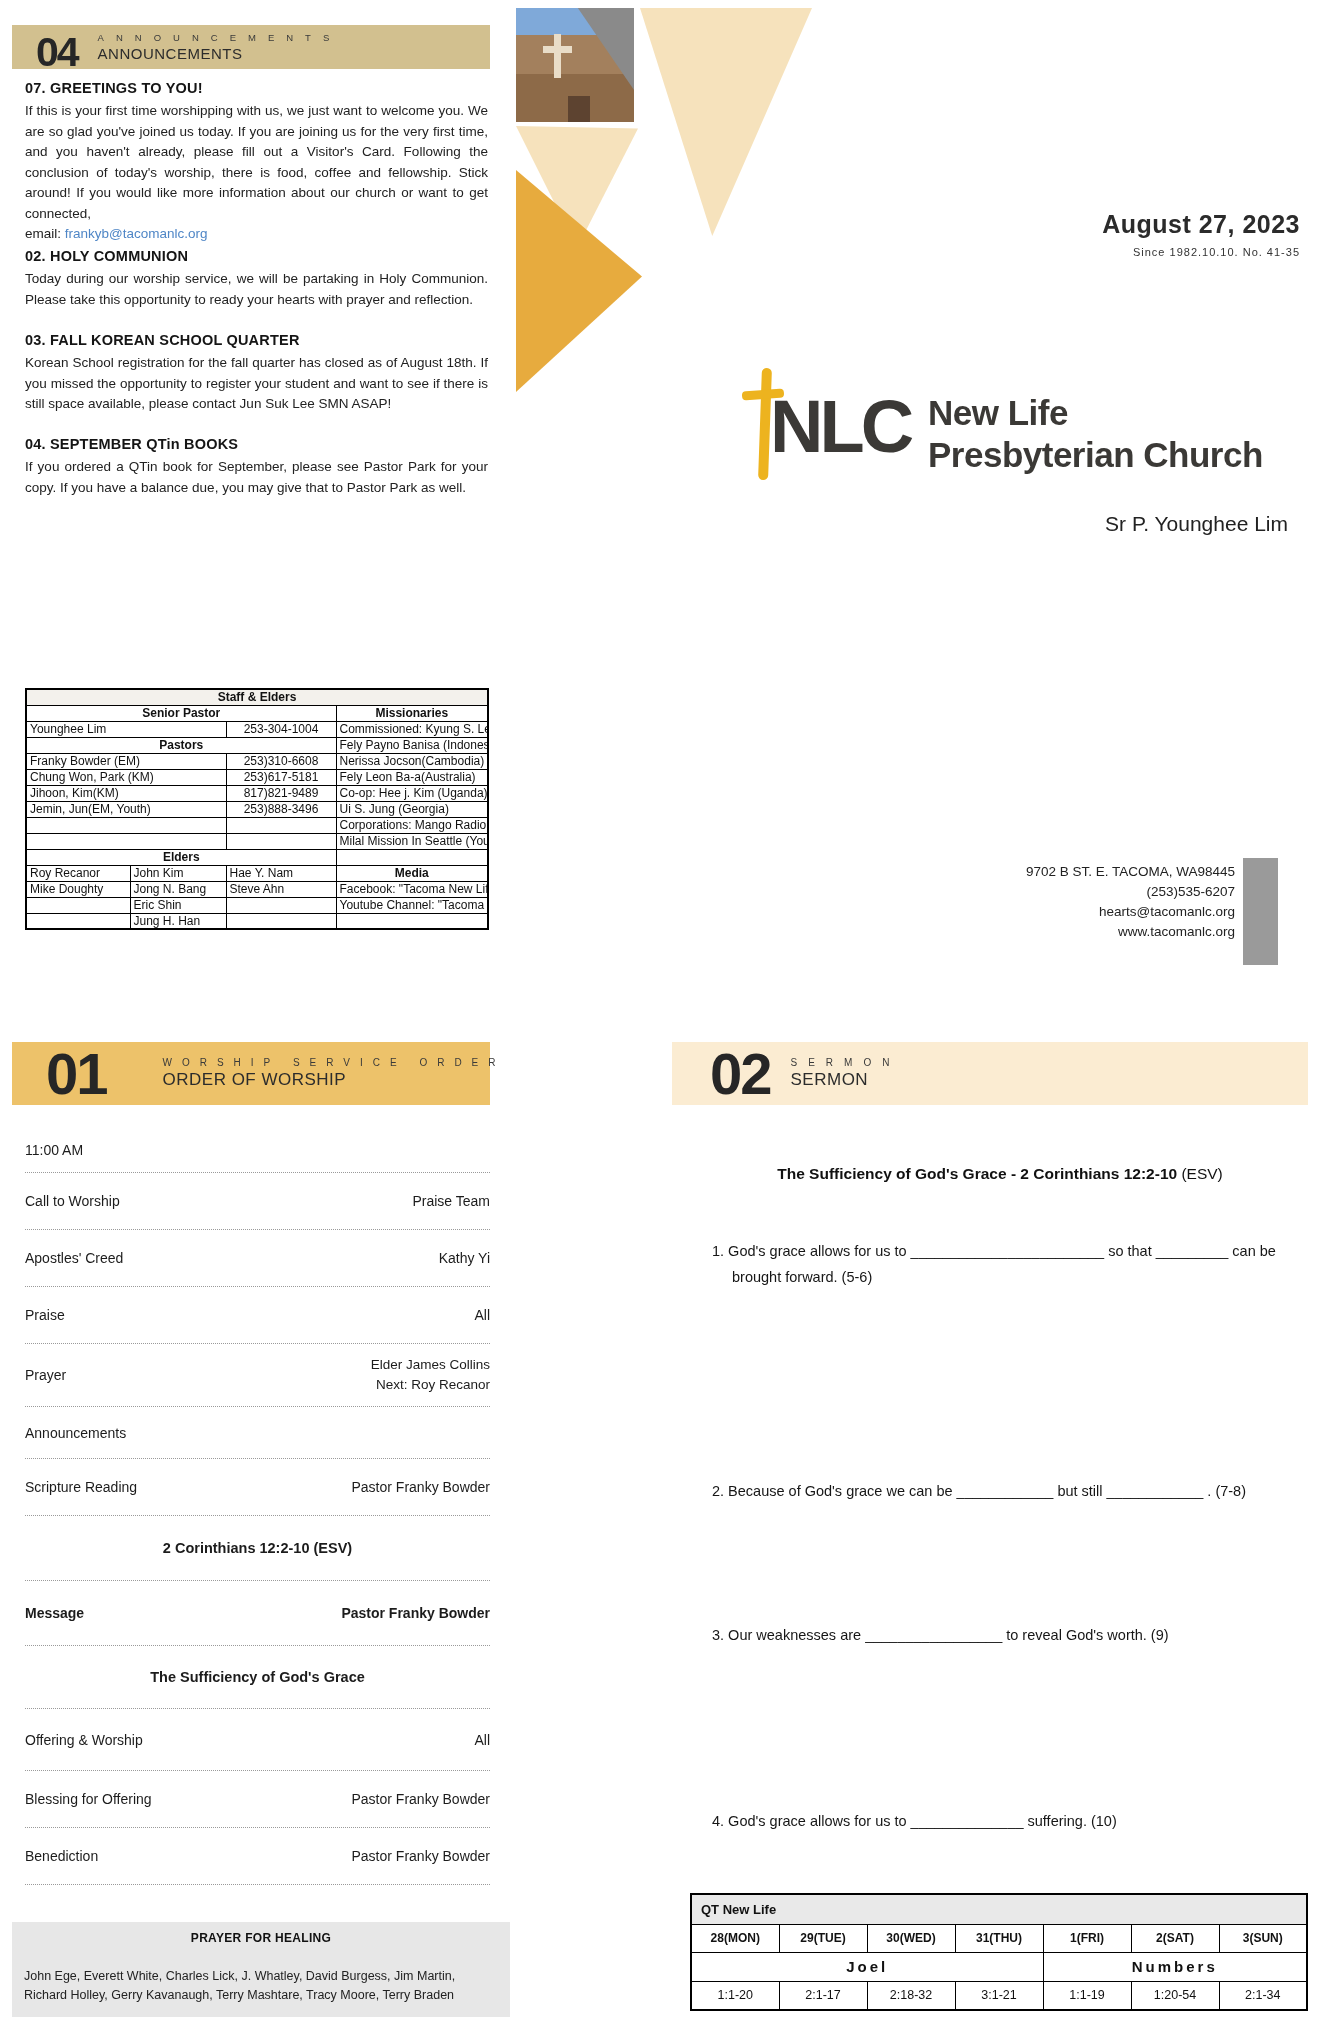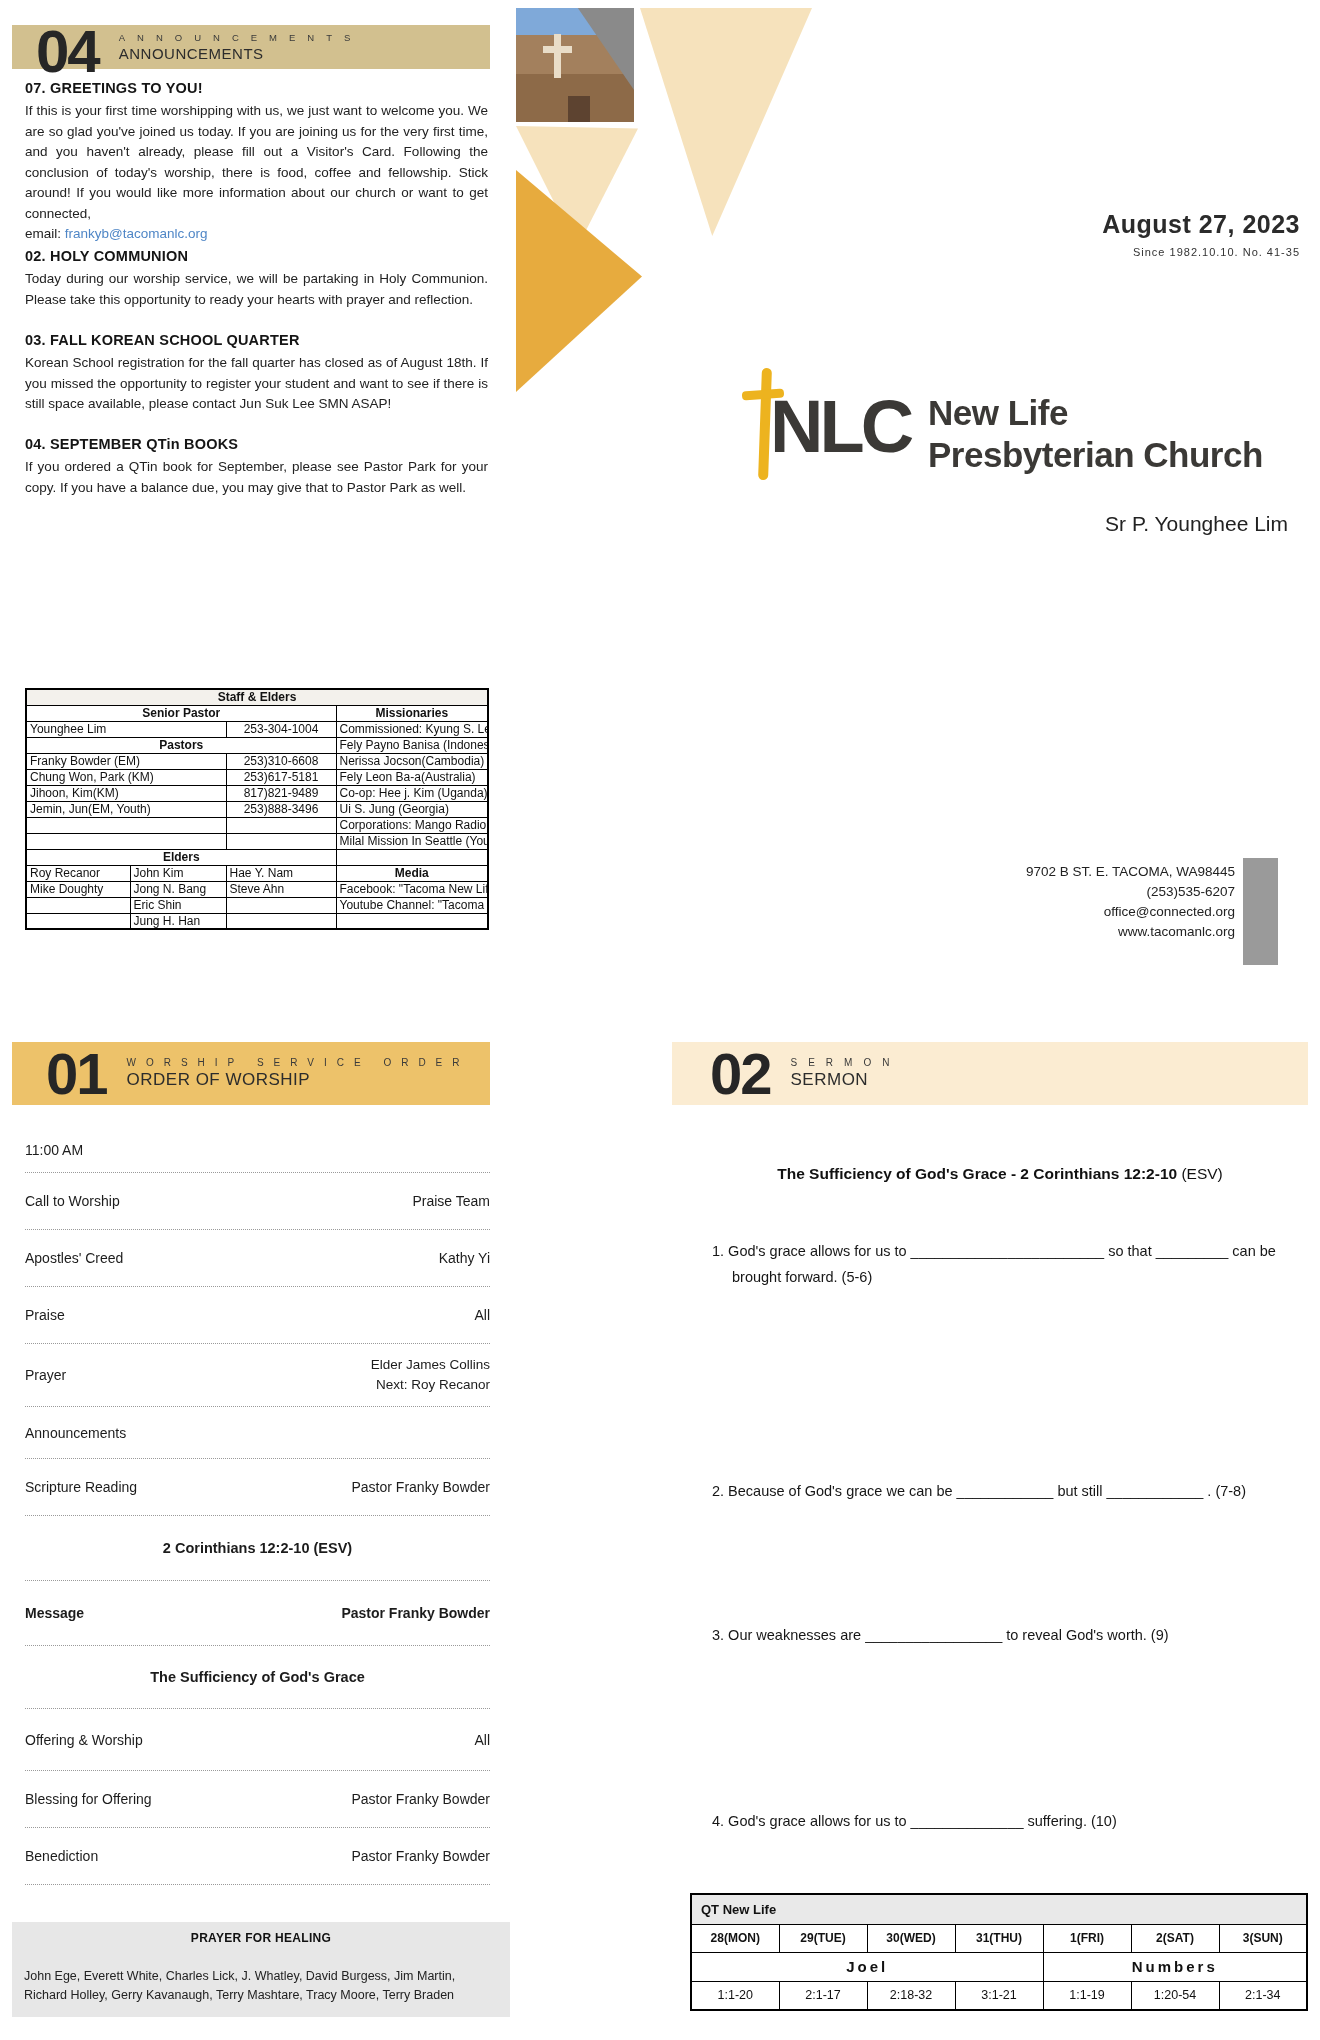--- a/index.html
+++ b/index.html
@@ -2,24 +2,24 @@
 <html><head>
 <meta charset="utf-8">
 <style>
   * { margin:0; padding:0; box-sizing:border-box; }
   body { background:#ffffff; font-family:"Liberation Sans", sans-serif; color:#1d1d1d; }
   #page { position:relative; width:1320px; height:2040px; background:#fff; overflow:hidden; }
 
   
   .band { position:absolute; display:flex; align-items:center; }
   .band-04 { left:12px; top:25px; width:478px; height:44px; background:#d2c08f; padding-left:24px; }
-  .band-01 { left:12px; top:1042px; width:478px; height:63px; background:#edc26a; padding-left:34px; }
+  .band-01 { left:12px; top:1042px; width:478px; height:63px; background:#edc26a; padding-left:34px;gap:36px; }
   .band-02 { left:672px; top:1042px; width:636px; height:63px; background:#fbecd2; padding-left:38px; }
   .band-num { font-weight:bold; color:#262626; letter-spacing:-2px; }
-  .band-04 .band-num { font-size:60px; line-height:44px;margin-top:10px; }
+  .band-04 .band-num { font-size:41px; line-height:44px;margin-top:10px; }
   .band-01 .band-num, .band-02 .band-num { font-size:58px; line-height:60px; }
   .band-text { margin-left:20px; display:flex; flex-direction:column; }
   .band-kicker { font-size:9.5px; letter-spacing:12px; color:#3a3a3a; white-space:nowrap; }
   .band-01 .band-kicker { font-size:10px; letter-spacing:10px; }
   .band-02 .band-kicker { font-size:10px; letter-spacing:11px; }
   .band-title { font-size:15px; color:#2c2c2c; letter-spacing:0.5px; margin-top:2px; }
   .band-01 .band-title, .band-02 .band-title { font-size:17px; }
 
   
   .ann-item { position:absolute; left:25px; width:463px; }
@@ -232,21 +232,21 @@
       <div>New Life</div>
       <div>Presbyterian Church</div>
     </div>
   </div>
 
   <div class="pastor-line">Sr P. Younghee Lim</div>
 
   <div class="address-block">
     <div>9702 B ST. E. TACOMA, WA98445</div>
     <div>(253)535-6207</div>
-    <div>office@connected.org</div>
+    <div>hearts@tacomanlc.org</div>
     <div>www.tacomanlc.org</div>
   </div>
   <div class="accent-bar"></div>
 
   <div class="band band-01">
     <div class="band-num">01</div>
     <div class="band-text">
       <div class="band-kicker">WORSHIP SERVICE ORDER</div>
       <div class="band-title">ORDER OF WORSHIP</div>
     </div>

